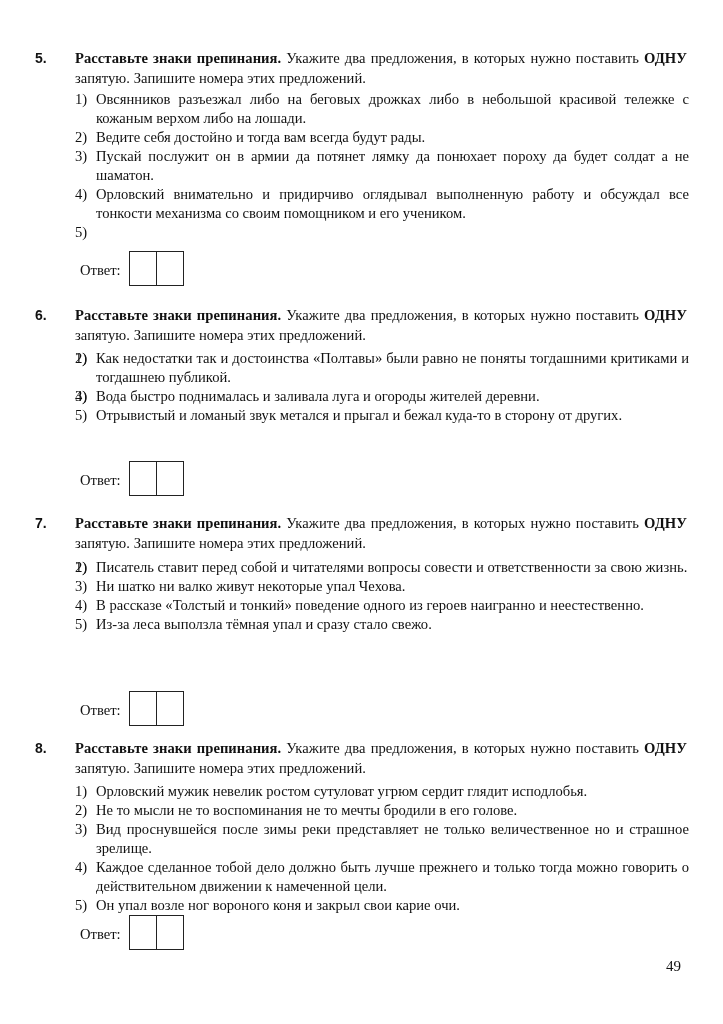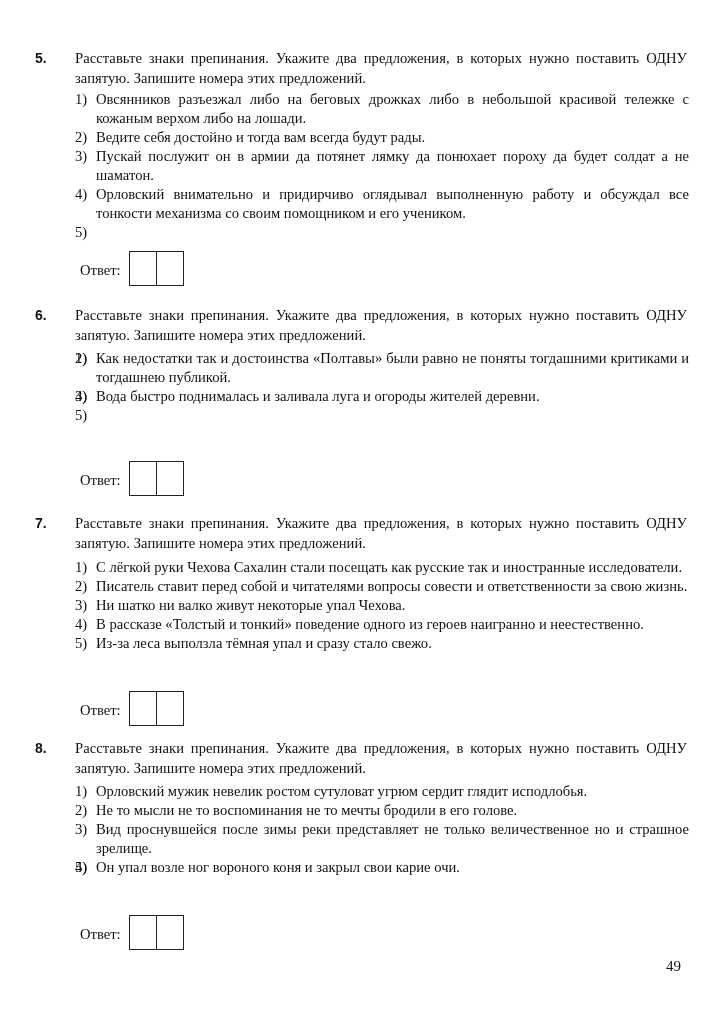--- a/index.html
+++ b/index.html
@@ -13,21 +13,21 @@
   .task-num {
     position: absolute; left: 35px; top: 0;
     font-family: "Liberation Sans", "DejaVu Sans", sans-serif;
     font-weight: bold; font-size: 14px; line-height: 19px;
   }
   .task-head {
     position: absolute; left: 75px; width: 612px; top: 0;
     font-size: 14.6px; line-height: 19.5px; text-align: justify;
     letter-spacing: 0.05px;
   }
-  .task-head b { font-weight: normal; }
+  .task-head b { font-weight: bold; }
   .items { position: absolute; left: 75px; width: 614px; margin: 0; padding: 0; list-style: none; }
   .item { position: relative; padding-left: 21px; font-size: 14.6px; line-height: 19px; text-align: justify; }
   .item-num { position: absolute; left: 0; top: 0; }
   .answer { position: absolute; left: 80px; height: 36px; }
   .answer-label {
     position: absolute; left: 0; top: 10px; font-size: 14.6px; line-height: 18px;
   }
   .answer-box {
     position: absolute; left: 49px; top: 0; width: 55px; height: 35px;
     border: 1.4px solid #222; box-sizing: border-box; display: flex;
@@ -68,38 +68,38 @@
   <section class="task" style="top:306px;">
     <div class="task-num">6.</div>
     <div class="task-head">
       <b>Расставьте знаки препинания.</b><span> Укажите два предложения, в которых нужно поставить </span><b>ОДНУ</b><span> запятую. Запишите номера этих предложений.</span>
     </div>
     <ol class="items" style="top:43px;">
       <li class="item"><span class="item-num">1)</span></li>
       <li class="item"><span class="item-num">2)</span><span>Как недостатки так и достоинства «Полтавы» были равно не поняты тогдашними критиками и тогдашнею публикой.</span></li>
       <li class="item"><span class="item-num">3)</span></li>
       <li class="item"><span class="item-num">4)</span><span>Вода быстро поднималась и заливала луга и огороды жителей деревни.</span></li>
-      <li class="item"><span class="item-num">5)</span></li>
+      <li class="item"><span class="item-num">5)</span><span>Отрывистый и ломаный звук метался и прыгал и бежал куда-то в сторону от других.</span></li>
     </ol>
     <div class="answer" style="top:155px;">
       <span class="answer-label">Ответ:</span>
       <div class="answer-box">
         <div class="answer-cell"></div>
         <div class="answer-cell"></div>
       </div>
     </div>
   </section>
 
   <section class="task" style="top:514px;">
     <div class="task-num">7.</div>
     <div class="task-head">
       <b>Расставьте знаки препинания.</b><span> Укажите два предложения, в которых нужно поставить </span><b>ОДНУ</b><span> запятую. Запишите номера этих предложений.</span>
     </div>
     <ol class="items" style="top:44px;">
-      <li class="item"><span class="item-num">1)</span><span>С лёгкой руки Чехова Сахалин стали посещать как русские так и иностранные исследователи.</span></li>
+      <li class="item"><span class="item-num">1)</span></li>
       <li class="item"><span class="item-num">2)</span><span>Писатель ставит перед собой и читателями вопросы совести и ответственности за свою жизнь.</span></li>
       <li class="item"><span class="item-num">3)</span><span>Ни шатко ни валко живут некоторые упал Чехова.</span></li>
       <li class="item"><span class="item-num">4)</span><span>В рассказе «Толстый и тонкий» поведение одного из героев наигранно и неестественно.</span></li>
       <li class="item"><span class="item-num">5)</span><span>Из-за леса выползла тёмная упал  и сразу стало свежо.</span></li>
     </ol>
     <div class="answer" style="top:177px;">
       <span class="answer-label">Ответ:</span>
       <div class="answer-box">
         <div class="answer-cell"></div>
         <div class="answer-cell"></div>
@@ -109,21 +109,21 @@
 
   <section class="task" style="top:739px;">
     <div class="task-num">8.</div>
     <div class="task-head">
       <b>Расставьте знаки препинания.</b><span> Укажите два предложения, в которых нужно поставить </span><b>ОДНУ</b><span> запятую. Запишите номера этих предложений.</span>
     </div>
     <ol class="items" style="top:43px;">
       <li class="item"><span class="item-num">1)</span><span>Орловский мужик невелик ростом сутуловат угрюм сердит глядит исподлобья.</span></li>
       <li class="item"><span class="item-num">2)</span><span>Не то мысли не то воспоминания не то мечты бродили в его голове.</span></li>
       <li class="item"><span class="item-num">3)</span><span>Вид проснувшейся после зимы реки представляет не только величественное но и страшное зрелище.</span></li>
-      <li class="item"><span class="item-num">4)</span></li>
+      <li class="item"><span class="item-num">4)</span><span>Каждое сделанное тобой дело должно быть лучше прежнего и только тогда можно говорить о действительном движении к намеченной цели.</span></li>
       <li class="item"><span class="item-num">5)</span><span>Он упал возле ног вороного коня  и закрыл свои карие очи.</span></li>
     </ol>
     <div class="answer" style="top:176px;">
       <span class="answer-label">Ответ:</span>
       <div class="answer-box">
         <div class="answer-cell"></div>
         <div class="answer-cell"></div>
       </div>
     </div>
   </section>

